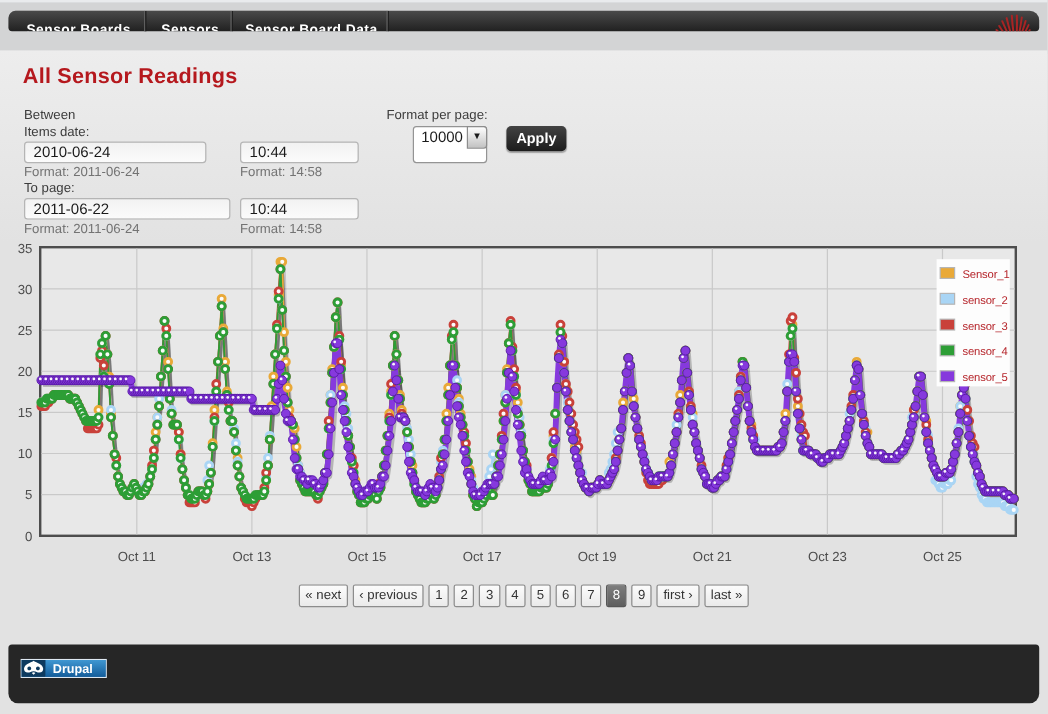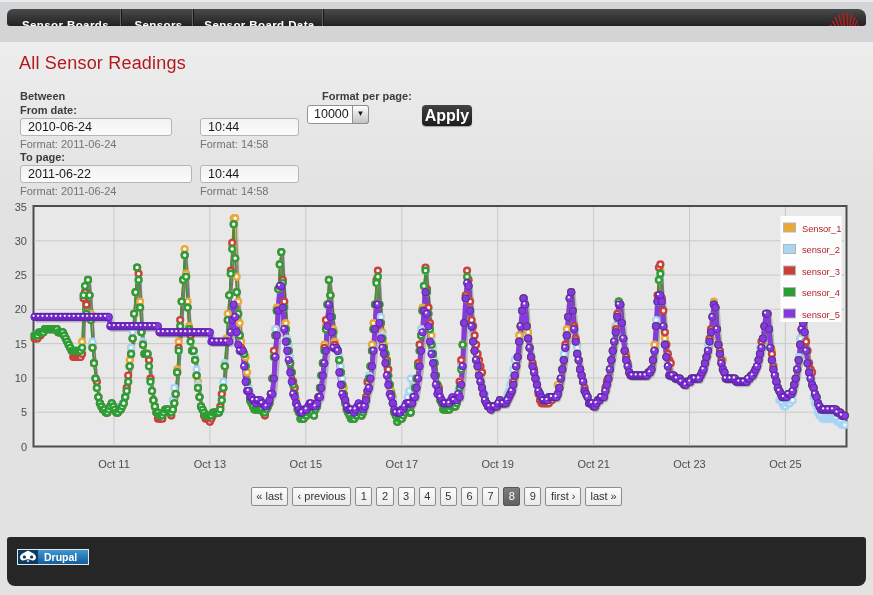--- a/index.html
+++ b/index.html
@@ -1,26 +1,26 @@
 <!DOCTYPE html>
 <html><head><meta charset="utf-8"><style>
 html,body{margin:0;padding:0}
 body{width:873px;height:595px;background:#e2e2e2;font-family:"Liberation Sans",sans-serif;position:relative;overflow:hidden}
 #bgtop{position:absolute;left:0;top:0;width:873px;height:45px;background:#d3d4d5}#bgtop:before{content:"";position:absolute;left:0;top:0;width:873px;height:2px;background:#e9ebed}
 #grad{position:absolute;left:0;top:42px;width:873px;height:160px;background:linear-gradient(#ededed,#e2e2e2)}
 #nav{position:absolute;left:7px;top:9px;width:859px;height:17px;background:linear-gradient(#4a4a4a,#212121);border-radius:6px 8px 3px 3px;overflow:hidden}
 .tab{position:absolute;top:0;height:33px;line-height:33px;text-align:center;color:#fff;font-size:11.5px;font-weight:bold;letter-spacing:.4px;text-indent:4px;border-right:1px solid #5f5f5f;box-shadow:1px 0 0 #191919}
 #t1{left:0;width:113px}#t2{left:114px;width:71px}#t3{left:186px;width:129px}
-h1{position:absolute;left:19px;top:53px;margin:0;font-size:18px;font-weight:normal;color:#b5181d;letter-spacing:.2px}
-.lbl{position:absolute;font-size:11px;font-weight:bold;color:#3c3c3c}
+h1{position:absolute;left:19px;top:53px;margin:0;font-size:18px;font-weight:bold;color:#b5181d;letter-spacing:.2px}
+.lbl{position:absolute;font-size:11px;font-weight:normal;color:#3c3c3c}
 .inp{position:absolute;height:18px;box-sizing:border-box;border:1px solid #b5b5b5;border-radius:3px;background:linear-gradient(#f2f2f2,#fbfbfb);font-size:12.5px;color:#1a1a1a;line-height:17px;padding-left:7px}
 .fmt{position:absolute;font-size:11px;color:#737373}
-#sel{position:absolute;left:307px;top:105px;width:62px;height:19px;box-sizing:border-box;border:1px solid #949494;border-radius:3px;background:#fff;font-size:12.5px;color:#1a1a1a;line-height:17px;padding-left:6px}
+#sel{position:absolute;left:344px;top:105px;width:62px;height:31px;box-sizing:border-box;border:1px solid #949494;border-radius:3px;background:#fff;font-size:12.5px;color:#1a1a1a;line-height:17px;padding-left:6px}
 #selarr{position:absolute;right:-1px;top:-1px;width:17px;height:19px;box-sizing:border-box;background:linear-gradient(#fefefe,#c2c2c2);border:1px solid #8d8d8d;border-radius:0 3px 3px 0;text-align:center;font-size:8px;line-height:16px;color:#1a1a1a}
-#apply{position:absolute;left:422px;top:105px;width:50px;height:21px;background:linear-gradient(#424242,#1c1c1c);border-radius:4px;color:#fff;font-size:16px;font-weight:bold;text-align:center;line-height:21px;box-shadow:0 1px 1px rgba(0,0,0,.3)}
+#apply{position:absolute;left:422px;top:105px;width:50px;height:21px;background:linear-gradient(#424242,#1c1c1c);border-radius:4px;color:#fff;font-size:12px;font-weight:bold;text-align:center;line-height:21px;box-shadow:0 1px 1px rgba(0,0,0,.3)}
 #chart{position:absolute;left:0;top:200px}
 #pager{position:absolute;left:0;top:487px;letter-spacing:0;width:873px;text-align:center;font-size:11px;color:#333}
 .pg{display:inline-block;height:17px;line-height:17px;padding:0 4.5px;margin:0 2px;border:1px solid #8c8c8c;border-radius:2px;background:linear-gradient(#fcfcfc,#eaeaea);vertical-align:top}
 .pga{background:linear-gradient(#7d7d7d,#5f5f5f);color:#fff;border-color:#565656}
 #footer{position:absolute;left:7px;top:537px;width:859px;height:49px;background:#262626;border-radius:3px 3px 8px 8px}
 </style></head><body>
 <div id="bgtop"></div>
 <div id="grad"></div>
 <div id="nav">
  <div class="tab" id="t1">Sensor Boards</div>
@@ -48,21 +48,21 @@
         <line x1="17.5" y1="29.0" x2="19.8" y2="20.3" stroke-width="1.2" stroke-opacity="0.9"></line>
         <line x1="17.5" y1="29.0" x2="21.7" y2="22.2" stroke-width="1.2" stroke-opacity="0.9"></line>
         <line x1="17.5" y1="30.5" x2="17.5" y2="24" stroke-width="1.3" stroke="#a82424"></line>
       </g>
       <text x="18" y="35.8" font-size="4.4" fill="#101010" text-anchor="middle" font-weight="bold">Aromatic Herbs</text>
       <text x="18" y="39.6" font-size="3.6" fill="#101010" text-anchor="middle">sensing network</text>
     </svg>
 </div>
 <h1>All Sensor Readings</h1>
 <div class="lbl" style="left:20px;top:90px">Between</div>
-<div class="lbl" style="left:20px;top:104px">From date:</div>
+<div class="lbl" style="left:20px;top:104px">Items date:</div>
 <div class="inp" style="left:20px;top:118px;width:152px">2010-06-24</div>
 <div class="inp" style="left:200px;top:118px;width:99px">10:44</div>
 <div class="fmt" style="left:20px;top:138px">Format: 2011-06-24</div>
 <div class="fmt" style="left:200px;top:138px">Format: 14:58</div>
 <div class="lbl" style="left:20px;top:151px">To page:</div>
 <div class="inp" style="left:20px;top:165px;width:172px">2011-06-22</div>
 <div class="inp" style="left:200px;top:165px;width:99px">10:44</div>
 <div class="fmt" style="left:20px;top:185px">Format: 2011-06-24</div>
 <div class="fmt" style="left:200px;top:185px">Format: 14:58</div>
 <div class="lbl" style="left:322px;top:90px">Format per page:</div>
@@ -3044,21 +3044,21 @@
       <rect x="783.5" y="44.5" width="12" height="9" fill="#a9d5f5" stroke="#b5b5b5" stroke-width="1"></rect>
       <text x="802.0" y="53.1" font-size="9.4" letter-spacing="-0.1" fill="#b5242a">sensor_2</text>
       <rect x="783.5" y="66.0" width="12" height="9" fill="#c9413a" stroke="#b5b5b5" stroke-width="1"></rect>
       <text x="802.0" y="74.6" font-size="9.4" letter-spacing="-0.1" fill="#b5242a">sensor_3</text>
       <rect x="783.5" y="87.5" width="12" height="9" fill="#2d9e36" stroke="#b5b5b5" stroke-width="1"></rect>
       <text x="802.0" y="96.1" font-size="9.4" letter-spacing="-0.1" fill="#b5242a">sensor_4</text>
       <rect x="783.5" y="109.0" width="12" height="9" fill="#8639dd" stroke="#b5b5b5" stroke-width="1"></rect>
       <text x="802.0" y="117.6" font-size="9.4" letter-spacing="-0.1" fill="#b5242a">sensor_5</text>
     </svg></div>
 <div id="pager">
- <span class="pg">« last</span><span class="pg">‹ previous</span><span class="pg">1</span><span class="pg">2</span><span class="pg">3</span><span class="pg">4</span><span class="pg">5</span><span class="pg">6</span><span class="pg">7</span><span class="pg pga">8</span><span class="pg">9</span><span class="pg">first ›</span><span class="pg">last »</span>
+ <span class="pg">« next</span><span class="pg">‹ previous</span><span class="pg">1</span><span class="pg">2</span><span class="pg">3</span><span class="pg">4</span><span class="pg">5</span><span class="pg">6</span><span class="pg">7</span><span class="pg pga">8</span><span class="pg">9</span><span class="pg">first ›</span><span class="pg">last »</span>
 </div>
 <div id="footer">
     <svg width="73" height="17" viewBox="0 0 73 17" style="position:absolute;left:9.5px;top:12px">
       <rect x="0.5" y="0.5" width="71" height="15" fill="#1966a4" stroke="#dfe9f2" stroke-width="1"></rect>
       <rect x="1" y="1" width="20" height="14" fill="#0d3a5f"></rect>
       <linearGradient id="bg1" x1="0" y1="0" x2="0" y2="1">
         <stop offset="0" stop-color="#3f97d2"></stop>
         <stop offset="1" stop-color="#135d9b"></stop>
       </linearGradient>
       <rect x="21" y="1" width="50" height="14" fill="url(#bg1)"></rect>

